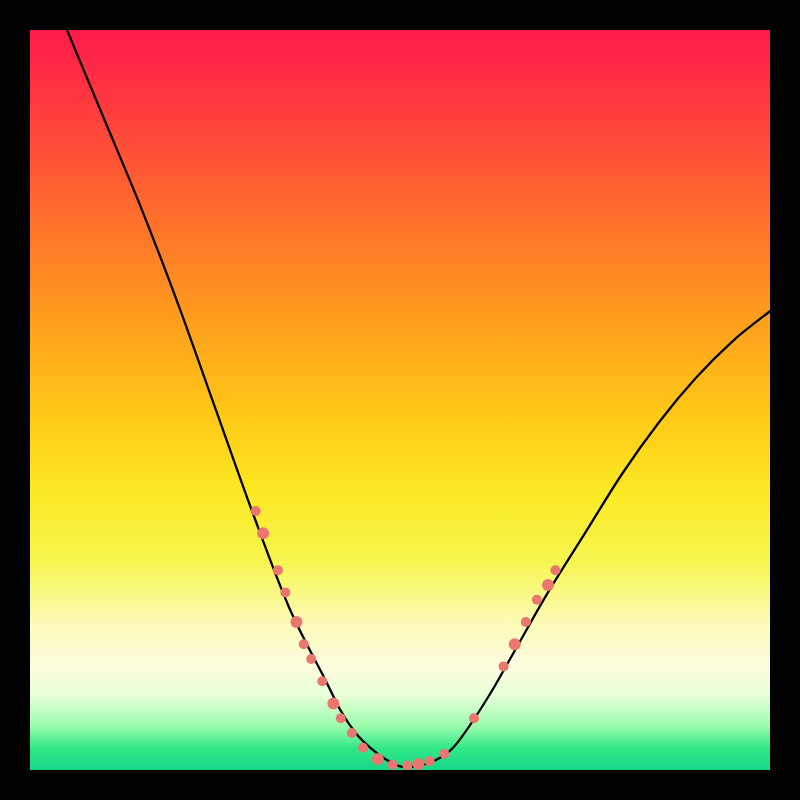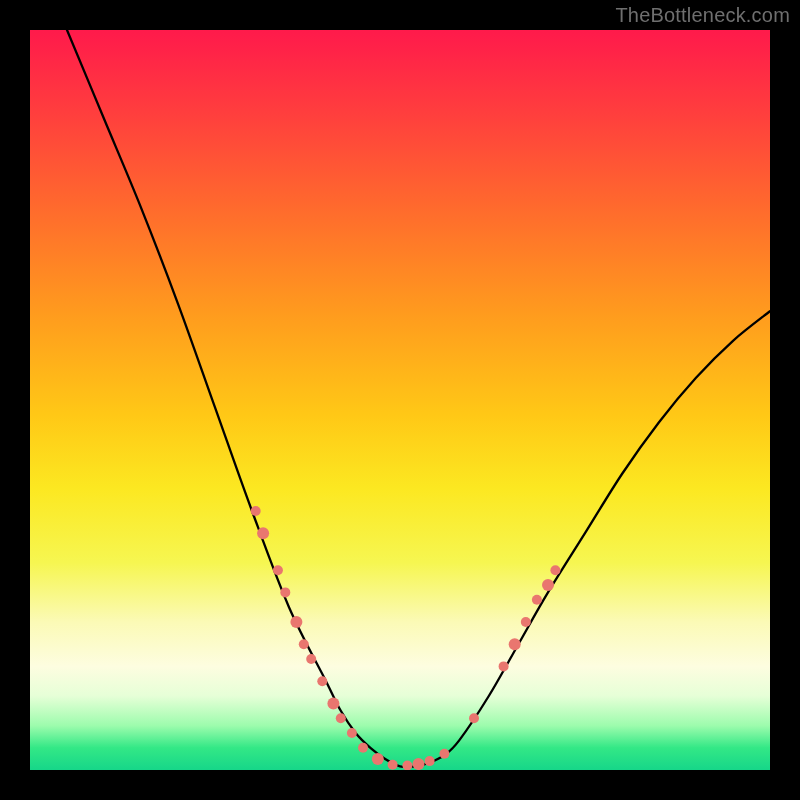--- a/index.html
+++ b/index.html
@@ -87,14 +87,13 @@
           <circle cx="444" cy="688.2" r="5" fill="#e9766f"></circle>
           <circle cx="473.6" cy="636.4" r="5" fill="#e9766f"></circle>
           <circle cx="484.70000000000005" cy="614.2" r="6" fill="#e9766f"></circle>
           <circle cx="495.8" cy="592" r="5" fill="#e9766f"></circle>
           <circle cx="506.90000000000003" cy="569.8" r="5" fill="#e9766f"></circle>
           <circle cx="518" cy="555" r="6" fill="#e9766f"></circle>
           <circle cx="525.4" cy="540.2" r="5" fill="#e9766f"></circle>
         </g>
     </svg>
   </div>
-  <div class="watermark">TheBottleneck.com</div>
 </div>
 
 </body></html>

